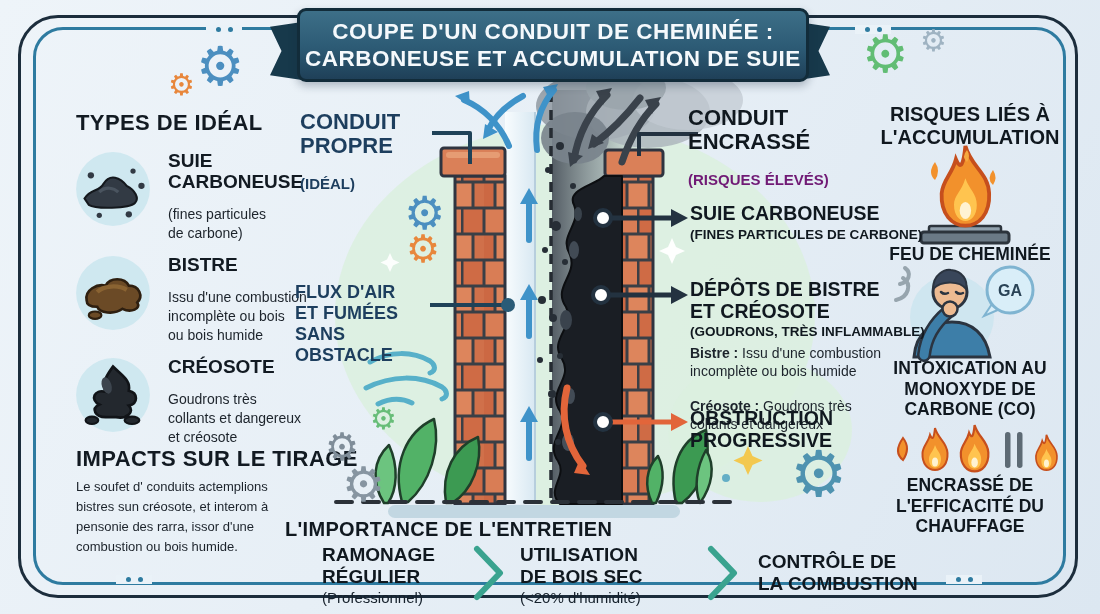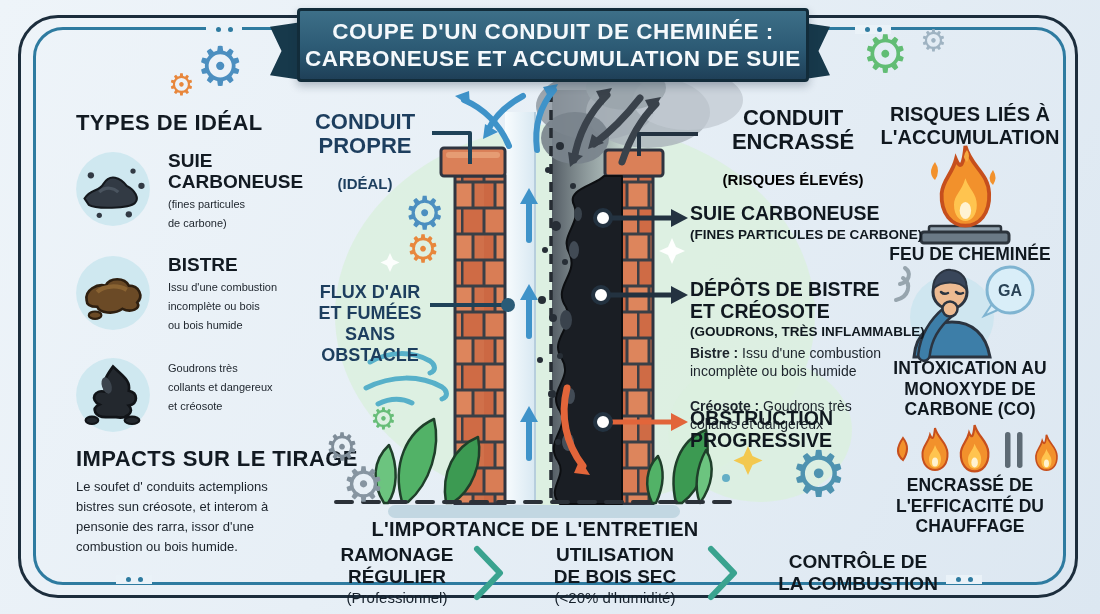--- a/index.html
+++ b/index.html
@@ -1,45 +1,45 @@
 <!DOCTYPE html>
 <html><head>
 <meta charset="utf-8">
 <style>
   html,body{margin:0;padding:0}
   body{width:1100px;height:614px;position:relative;overflow:hidden;
        background:linear-gradient(120deg,#eef4f9 0%,#e7eff6 45%,#dce7f1 100%);
        font-family:"Liberation Sans",sans-serif;color:#121a22;}
   .abs{position:absolute}
   .pre{white-space:pre-line}
-  .ctr{text-align:center}
+  .ctr{}
   
   .frame-outer{left:18px;top:15px;width:1054px;height:577px;border:3px solid #1c2d3c;border-radius:40px}
   .frame-inner{left:33px;top:27px;width:1027px;height:552px;border:3px solid #2e7ba0;border-radius:30px}
   .gapcover{background:#eaf2f8;height:9px;width:36px;display:flex;gap:7px;align-items:center;justify-content:center}
   .gapdot{width:5px;height:5px;border-radius:50%;background:#2e7ba0}
   
   .banner{left:297px;top:8px;width:506px;height:68px;z-index:6;
           background:linear-gradient(180deg,#3d6f88 0%,#2c5a74 55%,#1f4058 100%);
-          border:3px solid #122c3a;border-radius:4px;box-shadow:0 4px 9px rgba(20,40,60,.28);
+          border:3px solid #122c3a;border-radius:9px;box-shadow:0 4px 9px rgba(20,40,60,.28);
           display:flex;flex-direction:column;align-items:center;justify-content:center}
   .banner-line{color:#f5f9fc;font-weight:700;font-size:22.5px;letter-spacing:.5px;line-height:27px;text-align:center}
   .tail{width:32px;height:58px;background:#17394b;z-index:5}
   .tail-l{left:270px;top:22px;clip-path:polygon(100% 0,0 8%,36% 50%,0 92%,100% 100%)}
   .tail-r{left:798px;top:22px;clip-path:polygon(0 0,100% 8%,64% 50%,100% 92%,0 100%)}
   
   .sec-title{font-size:22px;font-weight:700;letter-spacing:.4px;color:#121a22}
   .dep{display:flex;gap:16px;align-items:flex-start;width:256px;z-index:3}
   .dep-name{font-size:19px;line-height:21px;font-weight:700;color:#121a22}
-  .dep-desc{font-size:11px;line-height:19px;color:#1c232b;margin-top:3px}
+  .dep-desc{font-size:14px;line-height:19px;color:#1c232b;margin-top:13px}
   .imp-text{font-size:13px;line-height:20px;color:#1c232b}
   .flue-title{font-size:22px;line-height:24px;font-weight:700;color:#1d3e5e}
   .flue-title.dk{color:#10181f}
   .flue-sub{font-size:15px;font-weight:700;margin-top:17px;color:#1d3e5e}
-  .flue-sub.dk{color:#000000}
+  .flue-sub.dk{color:#701a75}
   .flux-label{font-size:18px;line-height:21px;font-weight:700;color:#1d3e5e}
   .cal-name{font-size:19.5px;line-height:21.5px;font-weight:700;color:#10181f}
   .cal-sub{font-size:13.5px;font-weight:700;color:#10181f;margin-top:2px;white-space:nowrap}
   .cal-note{font-size:14px;line-height:17.5px;color:#1c232b;margin-top:6px}
   .risk-title{font-size:20px;line-height:23px;font-weight:700;text-align:center;color:#10181f}
   .risk-label{font-size:17.5px;line-height:20.5px;font-weight:700;text-align:center;color:#10181f}
   .m-title{font-size:20px;font-weight:700;letter-spacing:.3px;color:#10181f}
   .step-label{font-size:19px;line-height:21.5px;font-weight:700;color:#10181f}
   .step-sub{font-size:15px;margin-top:2px;color:#15202b;font-weight:400}
   .gear{font-family:"DejaVu Sans",sans-serif;line-height:1;z-index:2;user-select:none}
@@ -284,20 +284,21 @@
 
 <div class="abs dep" style="left:74px;top:356px">
   <svg width="78" height="78" viewBox="0 0 74 74">
     <circle cx="37" cy="37" r="35" fill="#cfe8f0"></circle>
     <path d="M37 10 C46 19 54 23 52 33 C61 35 61 45 52 47 C58 53 50 60 40 58 L30 58 C20 58 16 50 24 46 C15 42 19 31 30 34 C26 25 32 17 37 10 Z" fill="#23282e" stroke="#111418" stroke-width="2.5"></path>
     <ellipse cx="31" cy="28" rx="4.5" ry="8" fill="#3d454e" transform="rotate(-18 31 28)"></ellipse>
     <ellipse cx="17" cy="61" rx="6" ry="3.5" fill="#23282e" stroke="#111418" stroke-width="2"></ellipse>
     <ellipse cx="55" cy="61" rx="7" ry="3.5" fill="#23282e" stroke="#111418" stroke-width="2"></ellipse>
   </svg>
   <div>
+    <div class="dep-name pre">CRÉOSOTE</div>
     <div class="dep-desc pre">Goudrons très
 collants et dangereux
 et créosote</div>
   </div>
 </div>
 
 <div class="abs sec-title" style="left:76px;top:446px">IMPACTS SUR LE TIRAGE</div>
 <div class="abs imp-text pre" style="left:76px;top:477px;width:260px">Le soufet d' conduits actemplions
 bistres sun créosote, et interom à
 pensonie des rarra, issor d'une

